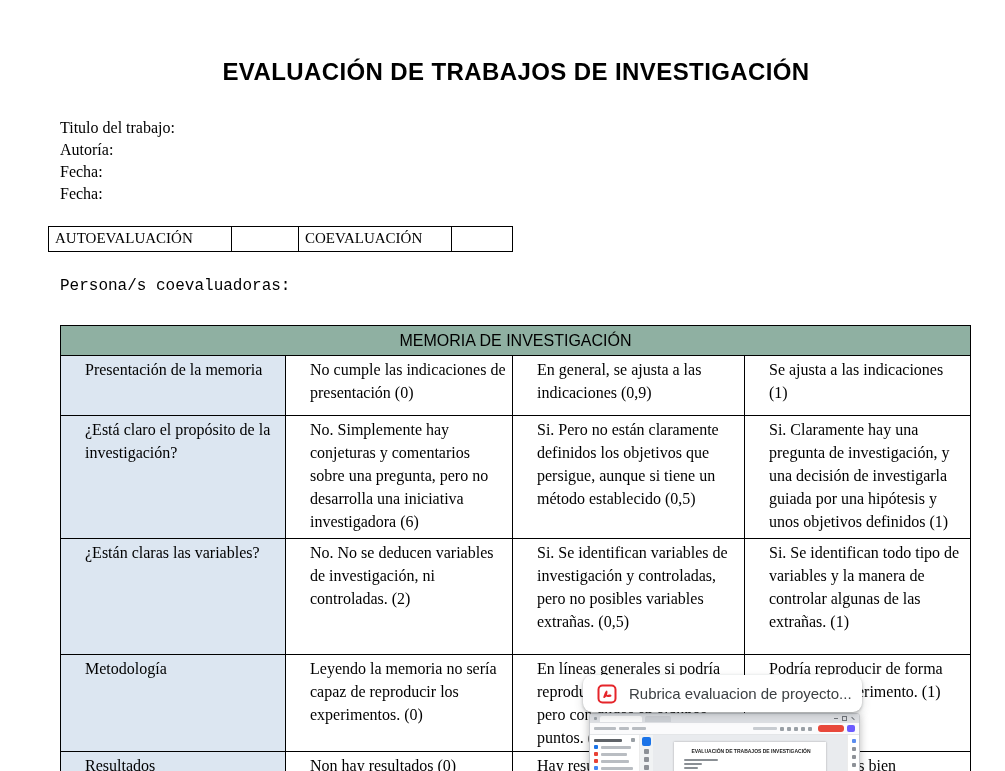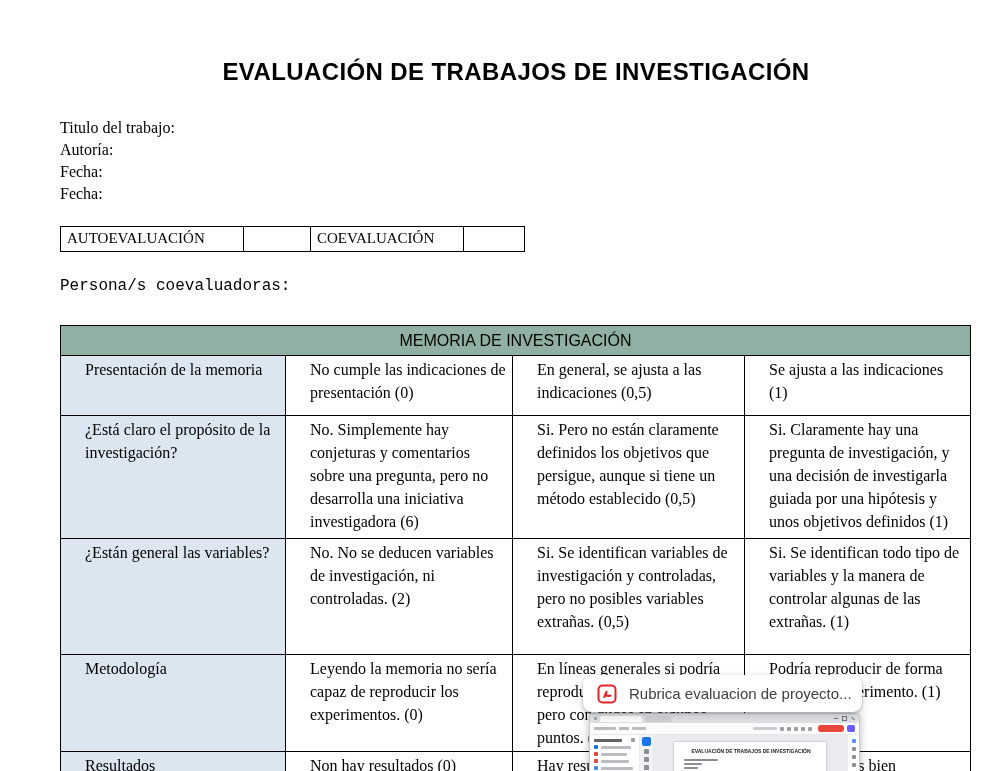--- a/index.html
+++ b/index.html
@@ -11,21 +11,21 @@
   .doc-title{left:60px;top:58px;width:912px;text-align:center;
     font-family:"Liberation Sans",sans-serif;font-weight:bold;font-size:24px;letter-spacing:.4px;}
   .meta{left:60px;top:117px;font-size:16px;line-height:22px;}
   .meta div{white-space:pre;}
   .coeval-label{left:60px;top:277px;font-size:16px;font-family:Liberation Mono, monospace;}
 
   table{border-collapse:collapse;table-layout:fixed;}
   td{border:1px solid #000;vertical-align:top;font-size:16px;line-height:1.44;
      padding:2px 6px 2px 24px;overflow:hidden;}
 
-  .eval-table{left:60px;top:226px;}
+  .eval-table{left:48px;top:226px;}
   .eval-table td{font-size:15px;padding:1px 6px 3px 6px;line-height:20px;}
 
   .rubric{left:60px;top:325px;}
   .rubric .band{background:#8FB0A2;text-align:center;vertical-align:middle;
      font-family:"Liberation Sans",sans-serif;font-size:16px;padding:3px;}
   .rubric .crit{background:#DCE6F1;}
 
   
   .toast{left:583px;top:675px;width:279px;height:37px;background:#fff;border-radius:9px;
     box-shadow:0 1px 3px rgba(60,64,67,.35),0 4px 10px rgba(60,64,67,.18);
@@ -101,31 +101,31 @@
       <col style="width:232px">
       <col style="width:226px">
     </colgroup>
   <tbody>
       <tr style="height:27px">
     <td colspan="4" class="band">MEMORIA DE INVESTIGACIÓN</td>
   </tr>
   <tr style="height:60px">
     <td class="crit">Presentación de la memoria</td>
     <td>No cumple las indicaciones de presentación (0)</td>
-    <td>En general, se ajusta a las indicaciones (0,5)</td>
+    <td>En general, se ajusta a las indicaciones (0,9)</td>
     <td>Se ajusta a las indicaciones (1)</td>
   </tr>
   <tr style="height:123px">
     <td class="crit">¿Está claro el propósito de la investigación?</td>
     <td>No. Simplemente hay conjeturas y comentarios sobre una pregunta, pero no desarrolla una iniciativa investigadora (6)</td>
     <td>Si. Pero no están claramente definidos los objetivos que persigue, aunque si tiene un método establecido (0,5)</td>
     <td>Si. Claramente hay una pregunta de investigación, y una decisión de investigarla guiada por una hipótesis y unos objetivos definidos (1)</td>
   </tr>
   <tr style="height:116px">
-    <td class="crit">¿Están general las variables?</td>
+    <td class="crit">¿Están claras las variables?</td>
     <td>No. No se deducen variables de investigación, ni controladas. (2)</td>
     <td>Si.  Se identifican variables de investigación y controladas, pero no posibles variables extrañas. (0,5)</td>
     <td>Si. Se identifican todo tipo de variables y la manera de controlar algunas de las extrañas. (1)</td>
   </tr>
   <tr style="height:90px">
     <td class="crit">Metodología</td>
     <td>Leyendo la memoria no sería capaz de reproducir los experimentos. (0)</td>
     <td>En líneas generales si podría reproducir los experimentos, pero con dudas en algunos puntos. (0,5)</td>
     <td>Podría reproducir de forma precisa el experimento. (1)</td>
   </tr>

